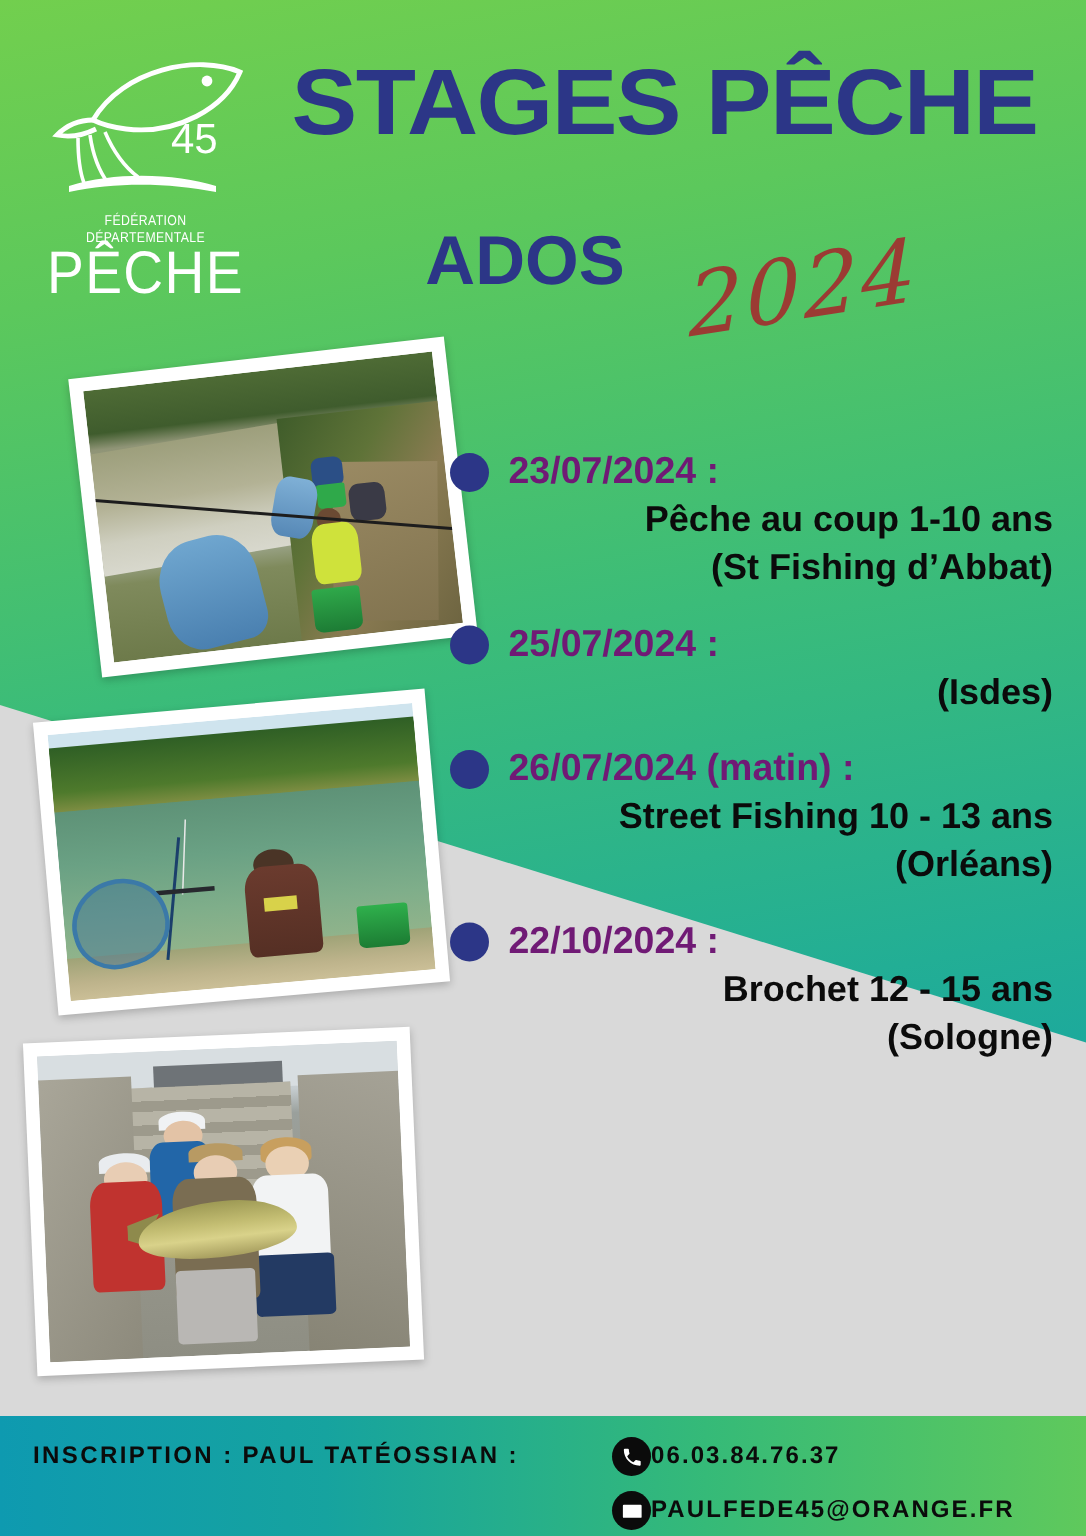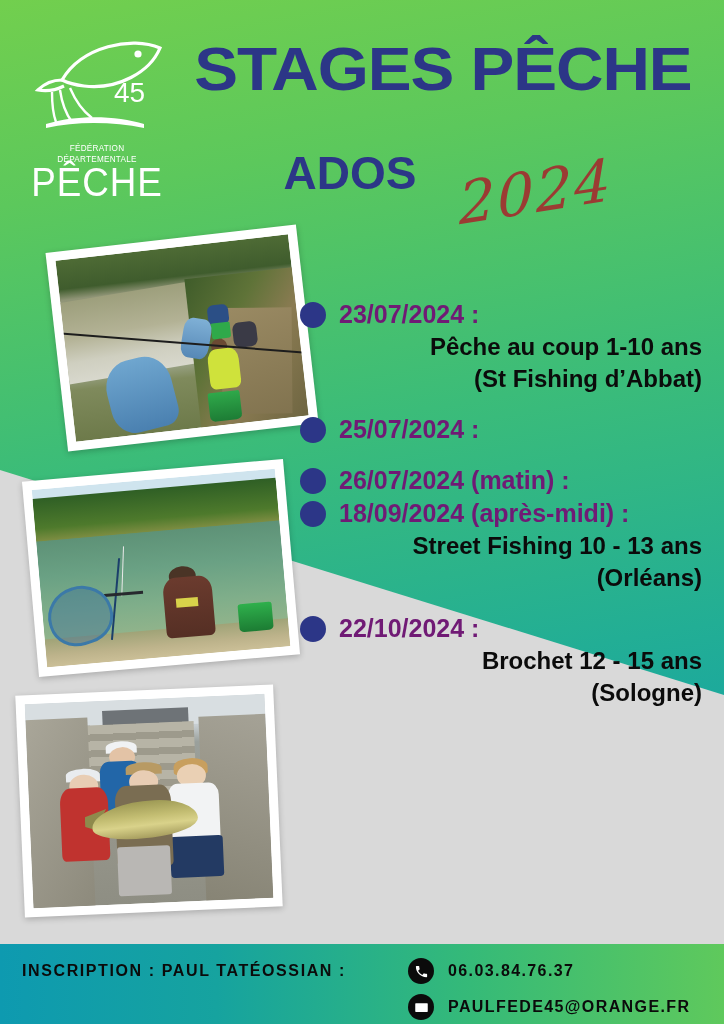--- a/index.html
+++ b/index.html
@@ -260,21 +260,20 @@
     color: #0b0b0b;
     font-size: 16px;
     font-weight: 700;
     letter-spacing: 1.6px;
     font-family: "Liberation Sans", sans-serif;
   }
   .f-row {
     position: absolute;
     display: flex;
     align-items: center;
-    gap: 14px;
   }
   .f-row.phone { left: 408px; top: 14px; }
   .f-row.mail  { left: 408px; top: 50px; }
   .circ-icon {
     width: 26px; height: 26px; border-radius: 50%;
     background: #0b0b0b;
     display: flex; align-items: center; justify-content: center;
     flex: 0 0 26px;
   }
   .circ-icon svg { width: 15px; height: 15px; fill: #ffffff; display:block; }
@@ -387,30 +386,27 @@
       </div>
       <div class="ev-line2">Pêche au coup 1-10 ans</div>
       <div class="ev-line3">(St Fishing d’Abbat)</div>
     </div>
 
     <div class="event">
       <div class="ev-dateline">
         <div class="dot"></div>
         <div class="ev-date">25/07/2024 :</div>
       </div>
+      <div class="ev-line3">(Isdes)</div>
     </div>
 
     <div class="event">
       <div class="ev-dateline ev-gap-sm">
         <div class="dot"></div>
         <div class="ev-date">26/07/2024 (matin) :</div>
-      </div>
-      <div class="ev-dateline">
-        <div class="dot"></div>
-        <div class="ev-date">18/09/2024 (après-midi) :</div>
       </div>
       <div class="ev-line2">Street Fishing 10 - 13 ans</div>
       <div class="ev-line3">(Orléans)</div>
     </div>
 
     <div class="event">
       <div class="ev-dateline">
         <div class="dot"></div>
         <div class="ev-date">22/10/2024 :</div>
       </div>

